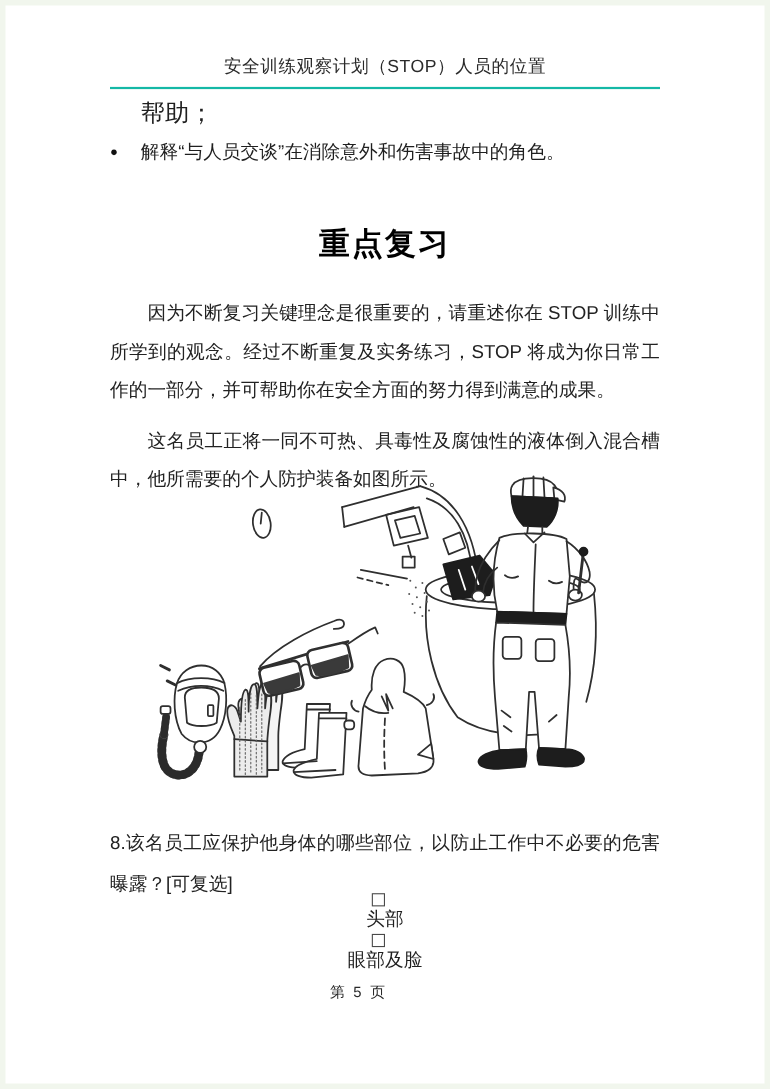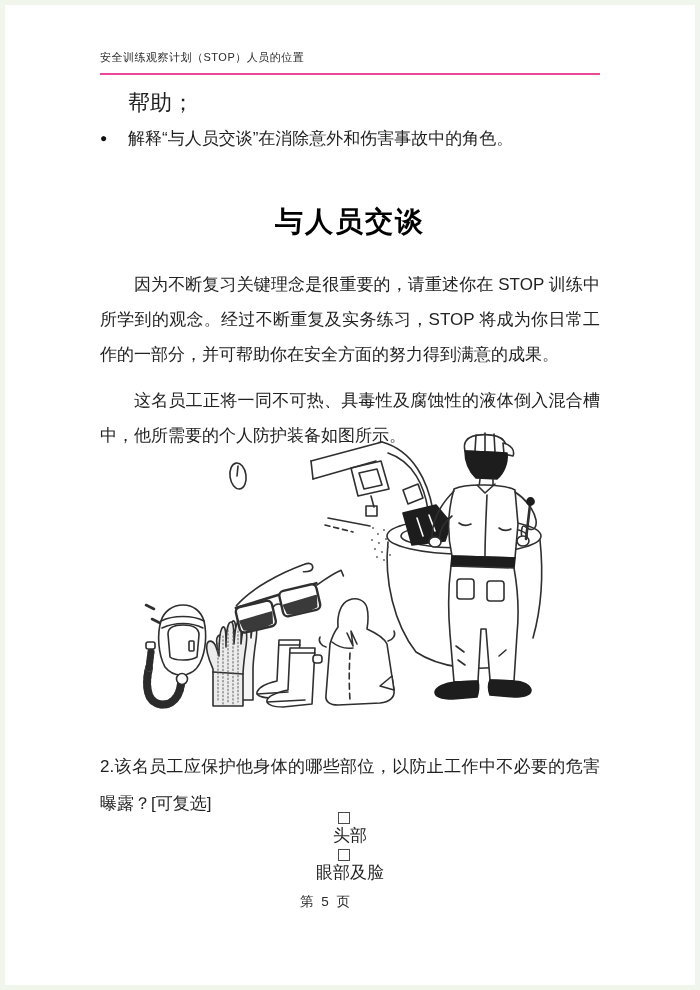--- a/index.html
+++ b/index.html
@@ -8,23 +8,23 @@
     font-family:"Liberation Sans","DejaVu Sans",sans-serif;color:#1f1f1f;
     overflow:hidden;
   }
   .page-frame{
     position:absolute;inset:0;pointer-events:none;
     box-shadow:inset 0 0 0 5px rgba(223,234,216,0.45);
   }
   
   .header{
     position:absolute;left:100px;right:100px;top:50px;
-    display:flex;justify-content:flex-start;align-items:flex-end;
-    font-size:11px;letter-spacing:0.5px;color:#2a2a2a;
-    padding-bottom:8px;border-bottom:2px solid #ec4899;
+    display:flex;justify-content:center;align-items:flex-end;
+    font-size:16px;letter-spacing:0.5px;color:#2a2a2a;
+    padding-bottom:8px;border-bottom:2px solid #14b8a6;
   }
   
   .cont-line{position:absolute;left:128px;top:88px;font-size:22px;}
   .bullet-row{position:absolute;left:100px;top:127px;width:500px;display:flex;font-size:17px;}
   .bullet-glyph{width:28px;font-size:12px;padding-top:4px;color:#111;}
   
   .main-heading{
     position:absolute;left:100px;width:500px;top:184px;
     text-align:center;font-size:28px;font-weight:bold;letter-spacing:2px;color:#000;
   }
@@ -79,21 +79,21 @@
   <span>人员的位置</span>
 </div>
 
 <div class="cont-line">帮助；</div>
 
 <div class="bullet-row">
   <span class="bullet-glyph">●</span>
   <span>解释“与人员交谈”在消除意外和伤害事故中的角色。</span>
 </div>
 
-<h1 class="main-heading">与人员交谈</h1>
+<h1 class="main-heading">重点复习</h1>
 
 <p class="para para-1">因为不断复习关键理念是很重要的，请重述你在 STOP 训练中所学到的观念。经过不断重复及实务练习，STOP 将成为你日常工作的一部分，并可帮助你在安全方面的努力得到满意的成果。</p>
 <p class="para para-2">这名员工正将一同不可热、具毒性及腐蚀性的液体倒入混合槽中，他所需要的个人防护装备如图所示。</p>
 
 <div class="illustration">
   <svg class="art" viewBox="0 0 480 292" width="480" height="292">
 
     <g>
       <ellipse cx="153" cy="48" rx="8" ry="13" transform="rotate(-8 153 48)"></ellipse>
       <path d="M153,38 L152,48"></path>
@@ -224,21 +224,21 @@
       <path d="M241,219 C236,218 233,213 235,209"></path>
       <path d="M303,213 C308,212 311,207 309,203"></path>
       <path d="M262,205 L268,218 L266,203 L272,216"></path>
       <path d="M265,225 C264,242 264,258 265,272" style="stroke-dasharray:6 4"></path>
       <path class="fill-white" d="M295,258 L309,262 L307,248 Z"></path>
       <path d="M247,214 C253,219 260,221 268,220"></path>
     </g>
   </svg>
 </div>
 
-<p class="question">2.该名员工应保护他身体的哪些部位，以防止工作中不必要的危害曝露？[可复选]</p>
+<p class="question">8.该名员工应保护他身体的哪些部位，以防止工作中不必要的危害曝露？[可复选]</p>
 
 <div class="options">
   <div class="option-row">
     <span class="checkbox"></span>
     <span>头部</span>
   </div>
   <div class="option-row">
     <span class="checkbox"></span>
     <span>眼部及脸</span>
   </div>

